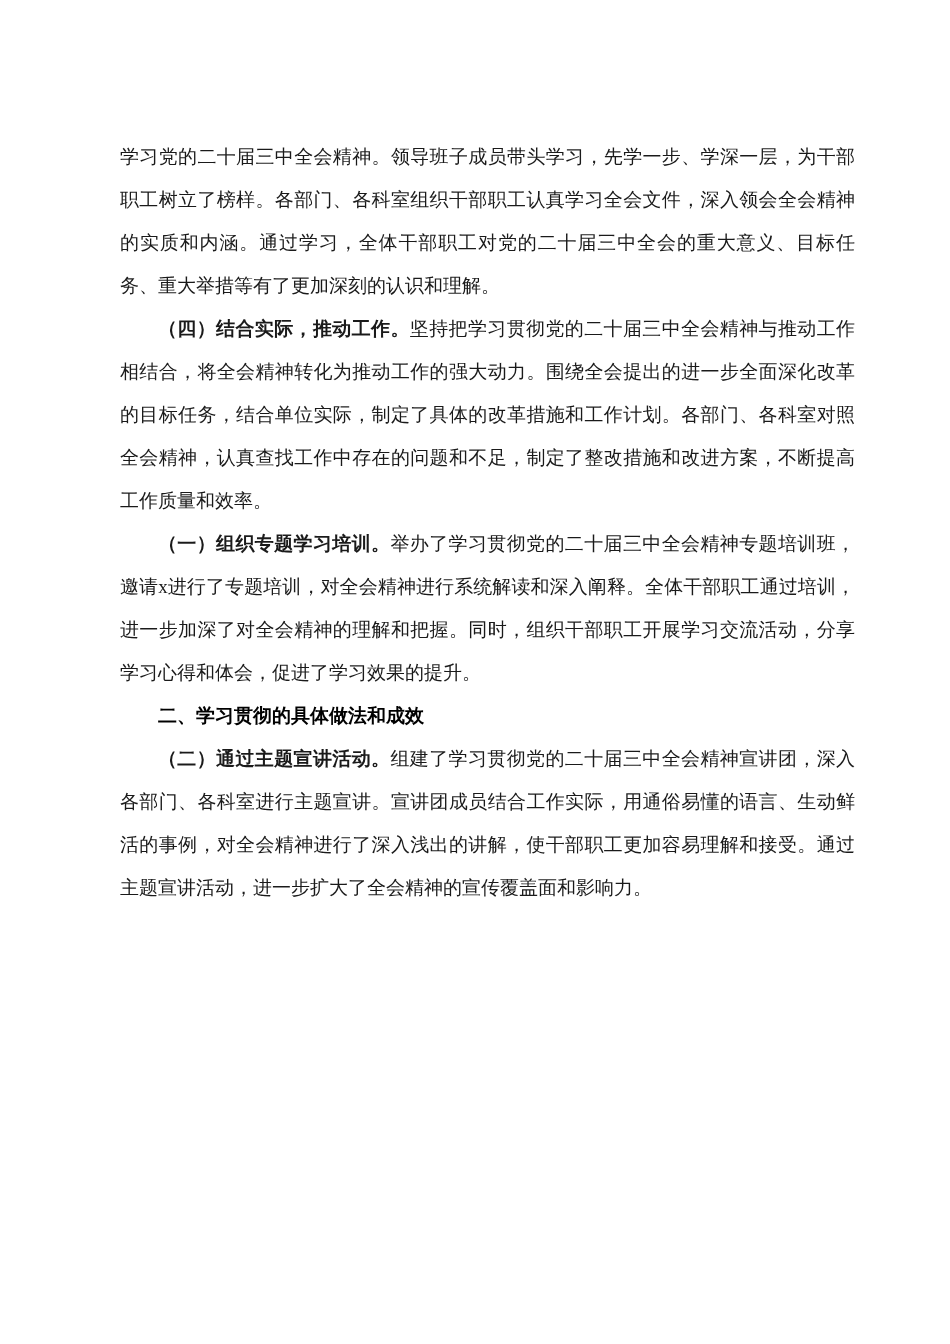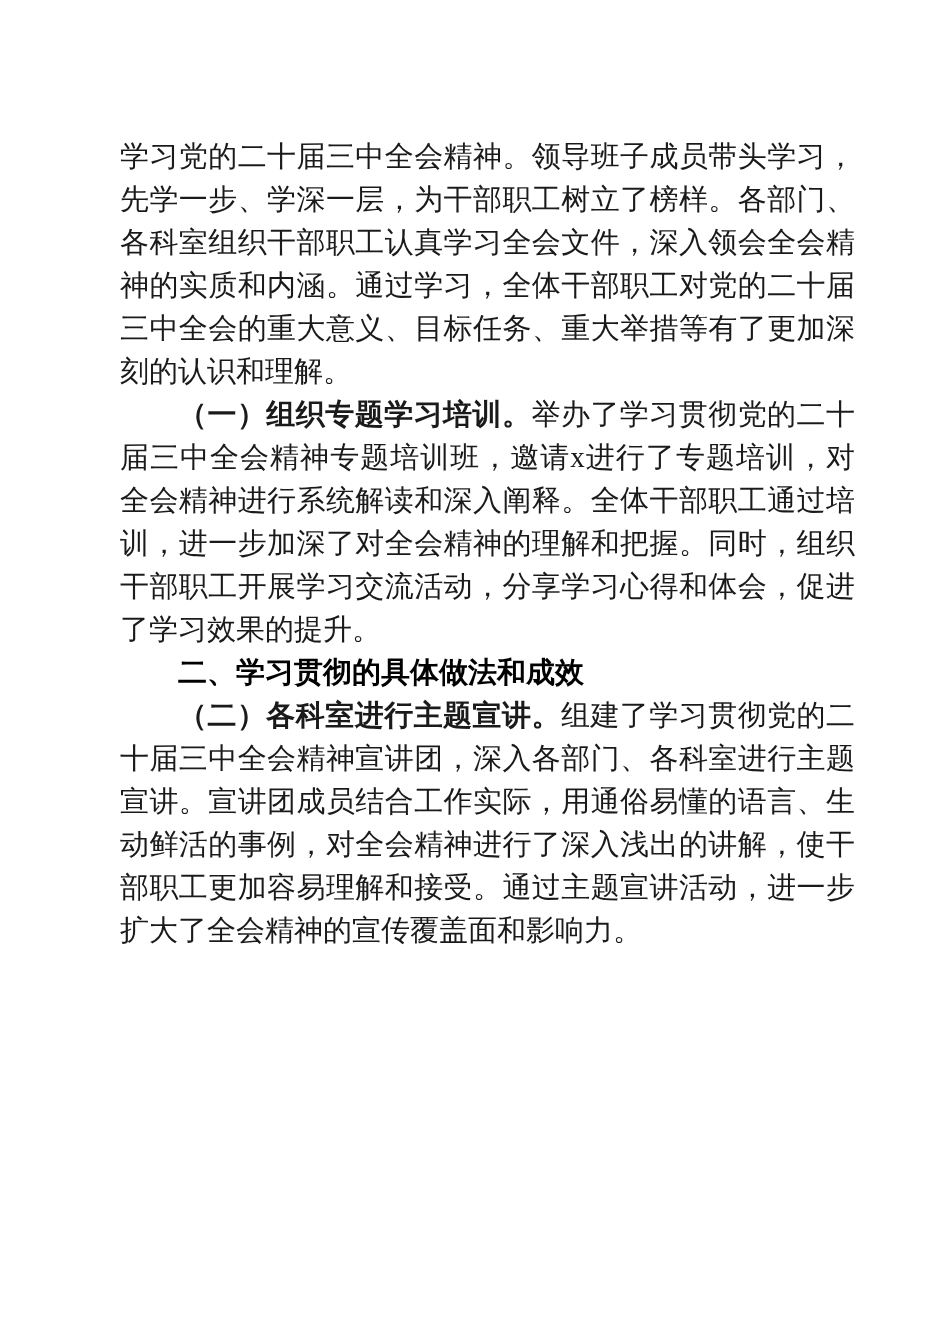--- a/index.html
+++ b/index.html
@@ -13,21 +13,21 @@
     height: 1344px;
     background: #ffffff;
     overflow: hidden;
   }
   .doc-body {
     position: absolute;
     left: 120px;
     top: 135px;
     width: 735px;
     font-family: "Liberation Serif", "DejaVu Serif", serif;
-    font-size: 29px;
+    font-size: 19px;
     line-height: 43px;
     color: #1a1a1a;
     text-align: justify;
     text-justify: inter-ideograph;
   }
   .para {
     margin: 0;
     padding: 0;
   }
   .para.indent {
@@ -42,17 +42,18 @@
   .run.bold {
     font-weight: bold;
   }
 </style>
 </head>
 <body>
 
 <div class="page">
   <div class="doc-body" id="doc-body">
       <p class="para"><span class="run">学习党的二十届三中全会精神。领导班子成员带头学习，先学一步、学深一层，为干部职工树立了榜样。各部门、各科室组织干部职工认真学习全会文件，深入领会全会精神的实质和内涵。通过学习，全体干部职工对党的二十届三中全会的重大意义、目标任务、重大举措等有了更加深刻的认识和理解。</span></p>
+      <p class="para indent"><span class="run bold">（四）结合实际，推动工作。</span><span class="run">坚持把学习贯彻党的二十届三中全会精神与推动工作相结合，将全会精神转化为推动工作的强大动力。围绕全会提出的进一步全面深化改革的目标任务，结合单位实际，制定了具体的改革措施和工作计划。各部门、各科室对照全会精神，认真查找工作中存在的问题和不足，制定了整改措施和改进方案，不断提高工作质量和效率。</span></p>
       <p class="para indent"><span class="run bold">（一）组织专题学习培训。</span><span class="run">举办了学习贯彻党的二十届三中全会精神专题培训班，邀请x进行了专题培训，对全会精神进行系统解读和深入阐释。全体干部职工通过培训，进一步加深了对全会精神的理解和把握。同时，组织干部职工开展学习交流活动，分享学习心得和体会，促进了学习效果的提升。</span></p>
       <p class="para indent heading"><span class="run bold">二、学习贯彻的具体做法和成效</span></p>
-      <p class="para indent"><span class="run bold">（二）各科室进行主题宣讲。</span><span class="run">组建了学习贯彻党的二十届三中全会精神宣讲团，深入各部门、各科室进行主题宣讲。宣讲团成员结合工作实际，用通俗易懂的语言、生动鲜活的事例，对全会精神进行了深入浅出的讲解，使干部职工更加容易理解和接受。通过主题宣讲活动，进一步扩大了全会精神的宣传覆盖面和影响力。</span></p>
+      <p class="para indent"><span class="run bold">（二）通过主题宣讲活动。</span><span class="run">组建了学习贯彻党的二十届三中全会精神宣讲团，深入各部门、各科室进行主题宣讲。宣讲团成员结合工作实际，用通俗易懂的语言、生动鲜活的事例，对全会精神进行了深入浅出的讲解，使干部职工更加容易理解和接受。通过主题宣讲活动，进一步扩大了全会精神的宣传覆盖面和影响力。</span></p>
     </div>
 </div>
 
 </body></html>

